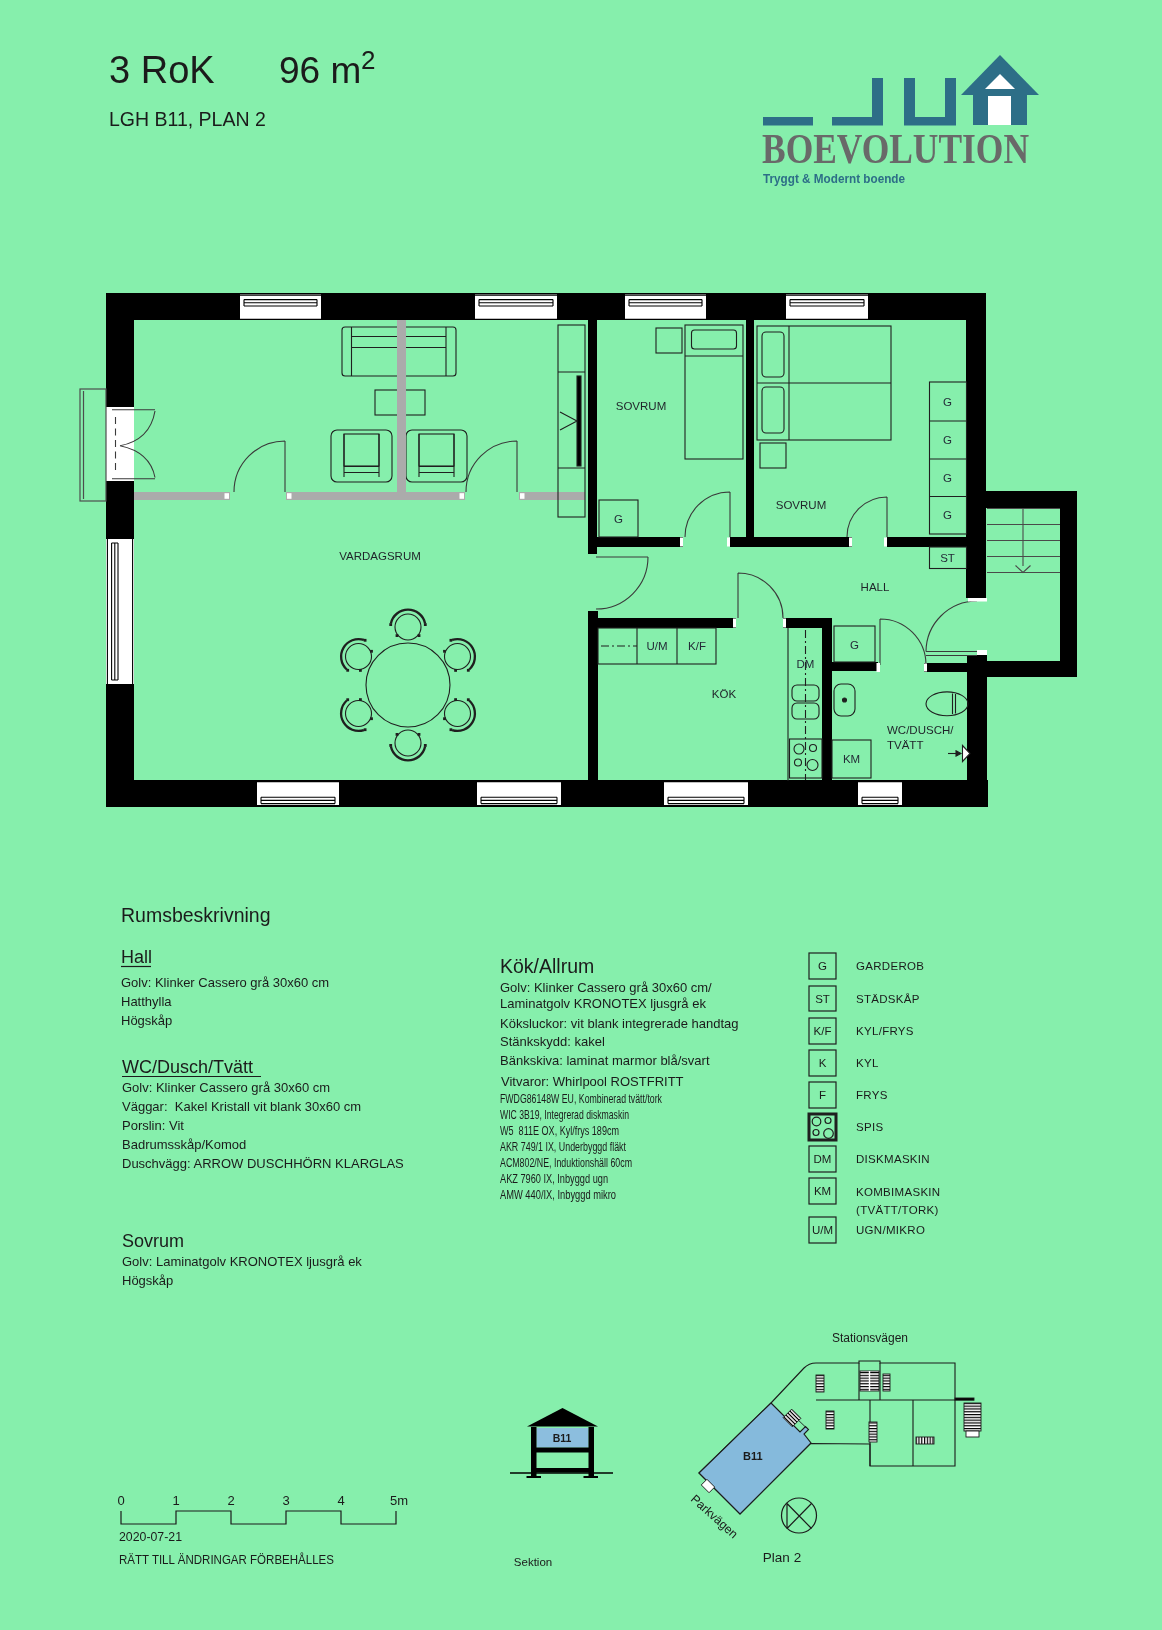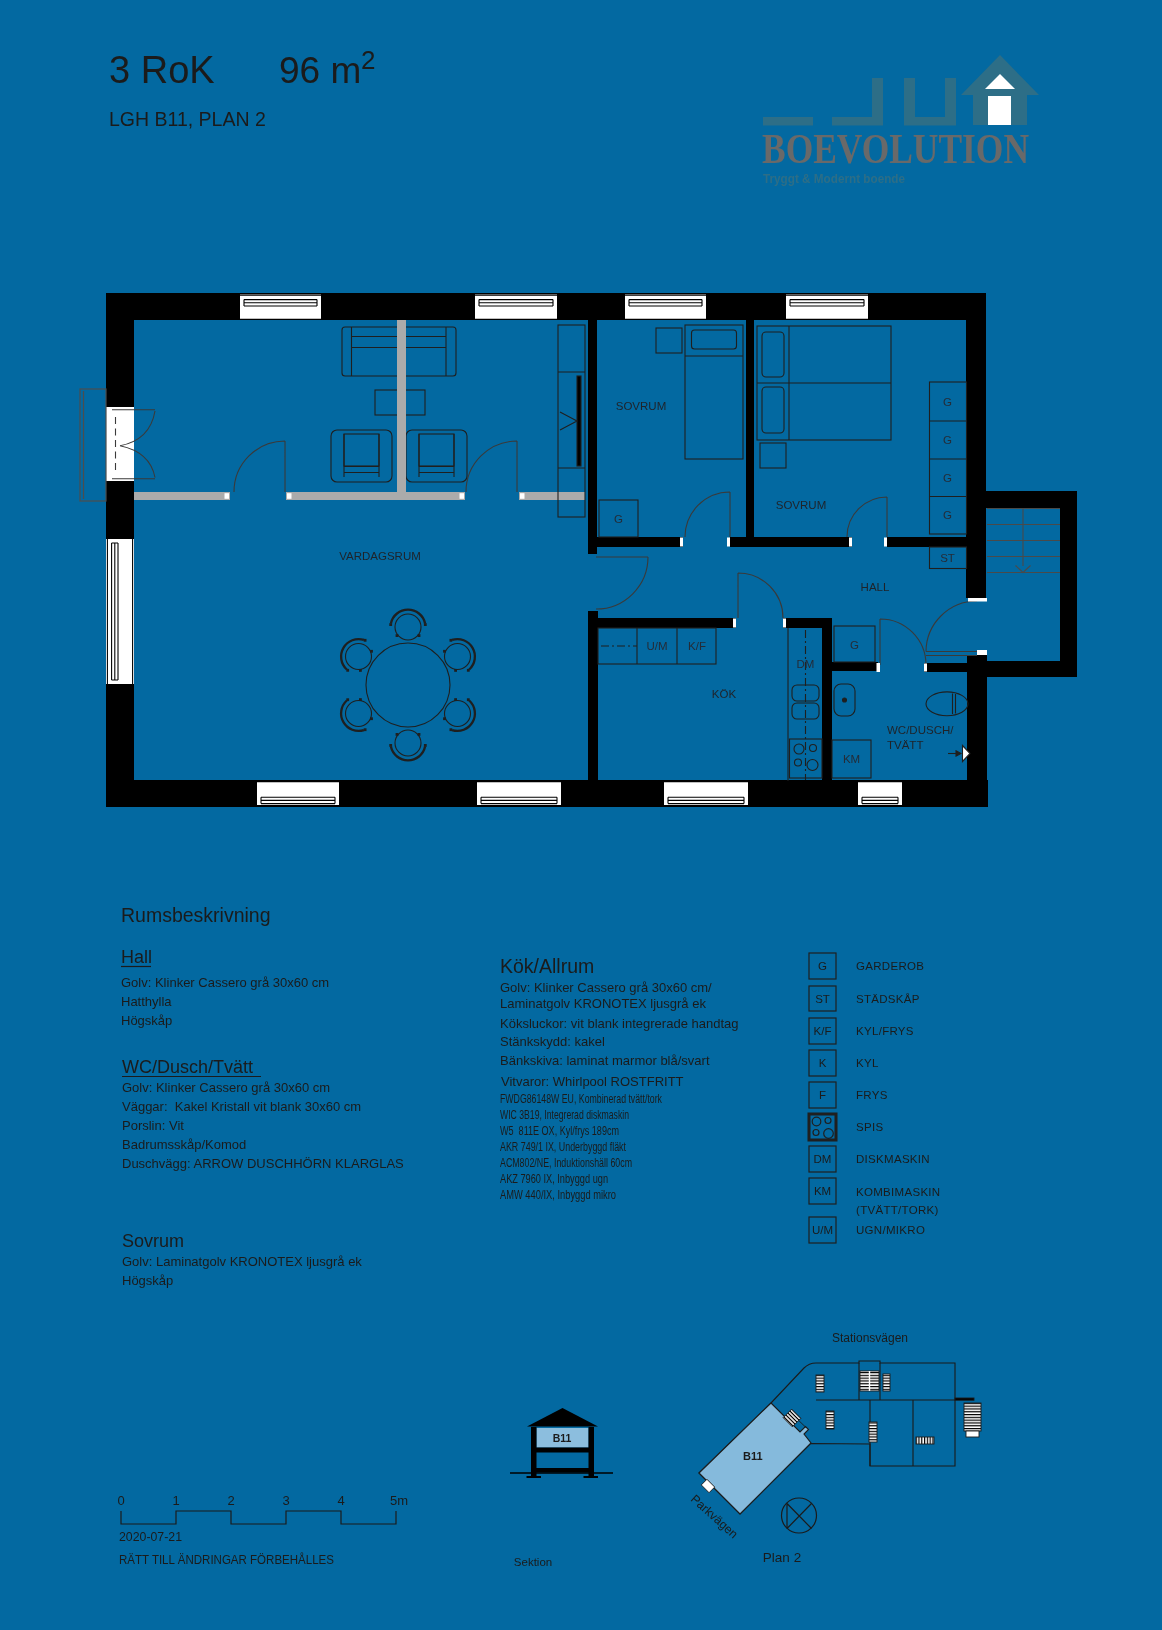--- a/index.html
+++ b/index.html
@@ -1,16 +1,16 @@
 <!DOCTYPE html>
 <html><head>
 <meta charset="utf-8">
 <style>
 html,body{margin:0;padding:0;background:#ffffff;}
-#page{position:relative;width:1162px;height:1630px;background:#0369a1;overflow:hidden;}
+#page{position:relative;width:1162px;height:1630px;background:#86efac;overflow:hidden;}
 svg{position:absolute;top:0;left:0;}
 text{font-family:"Liberation Sans",sans-serif;fill:#1b1b1b;}
 .lbl{font-size:11.5px;fill:#1f2329;}
 .box{font-size:11.5px;fill:#242c38;}
 .body{font-size:13px;}
 .hd{font-size:18px;}
 .leg{font-size:11.5px;letter-spacing:0.3px;}
 </style>
 </head>
 <body>

